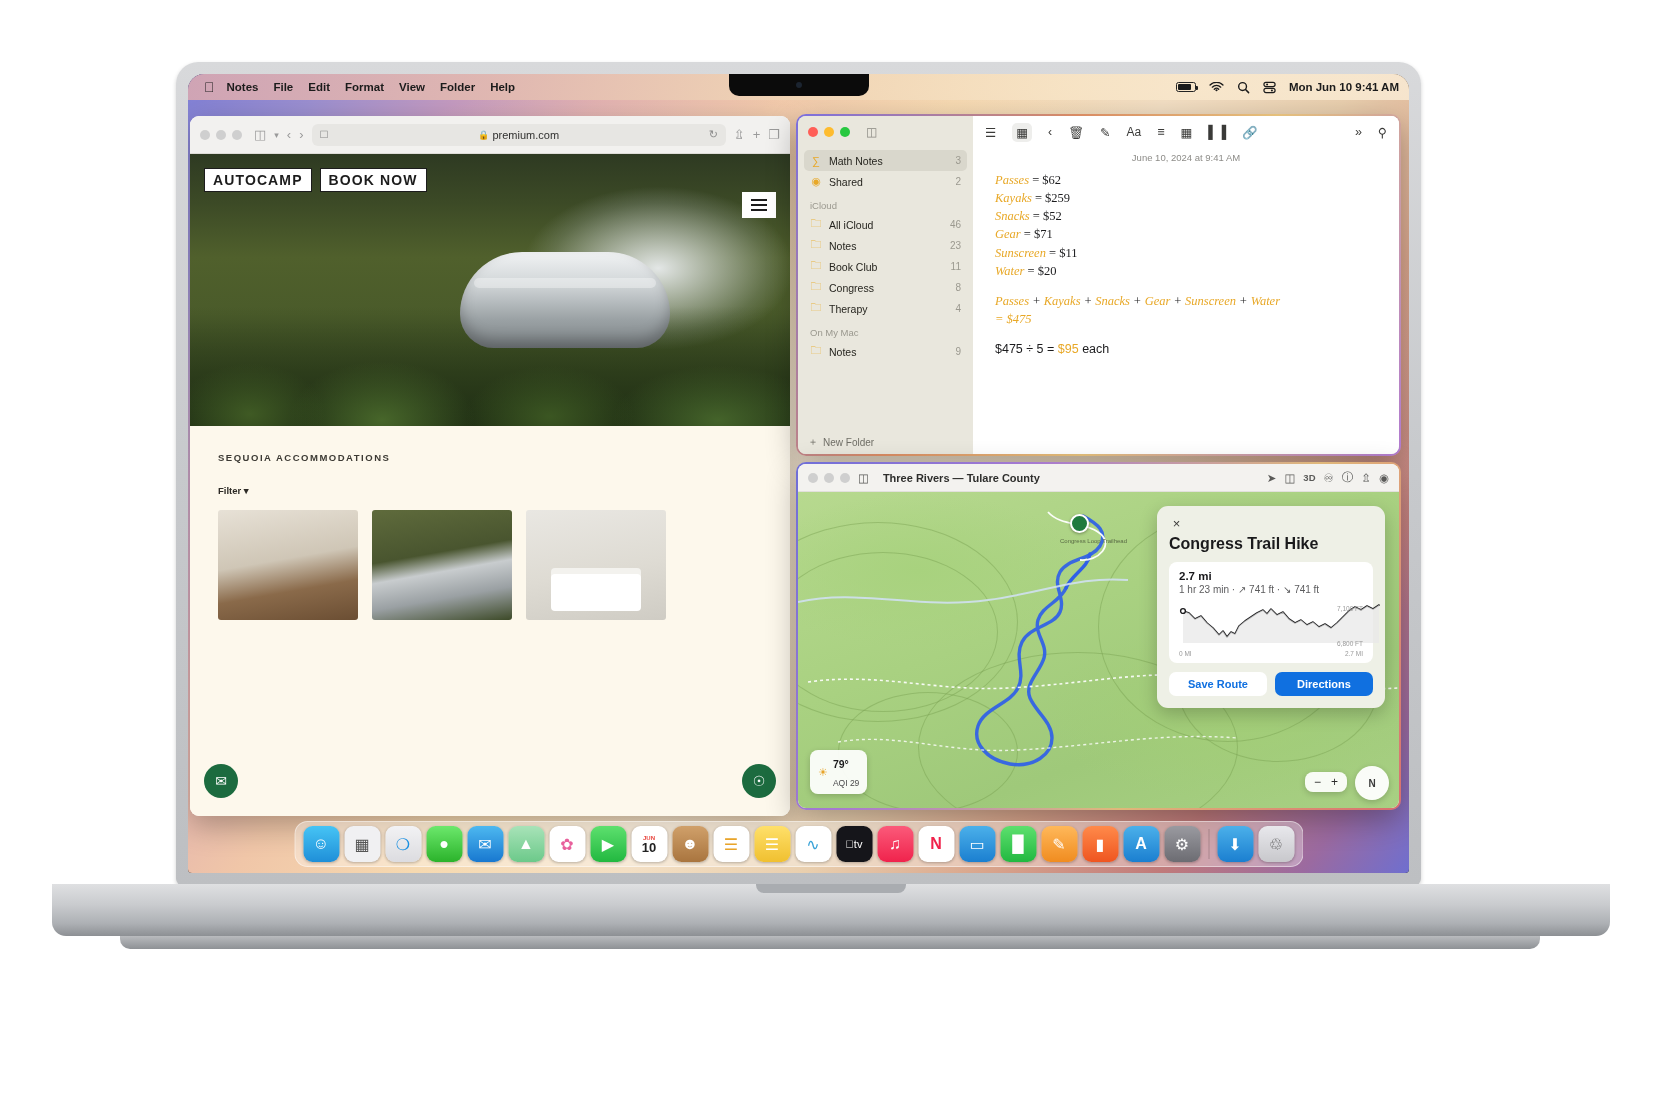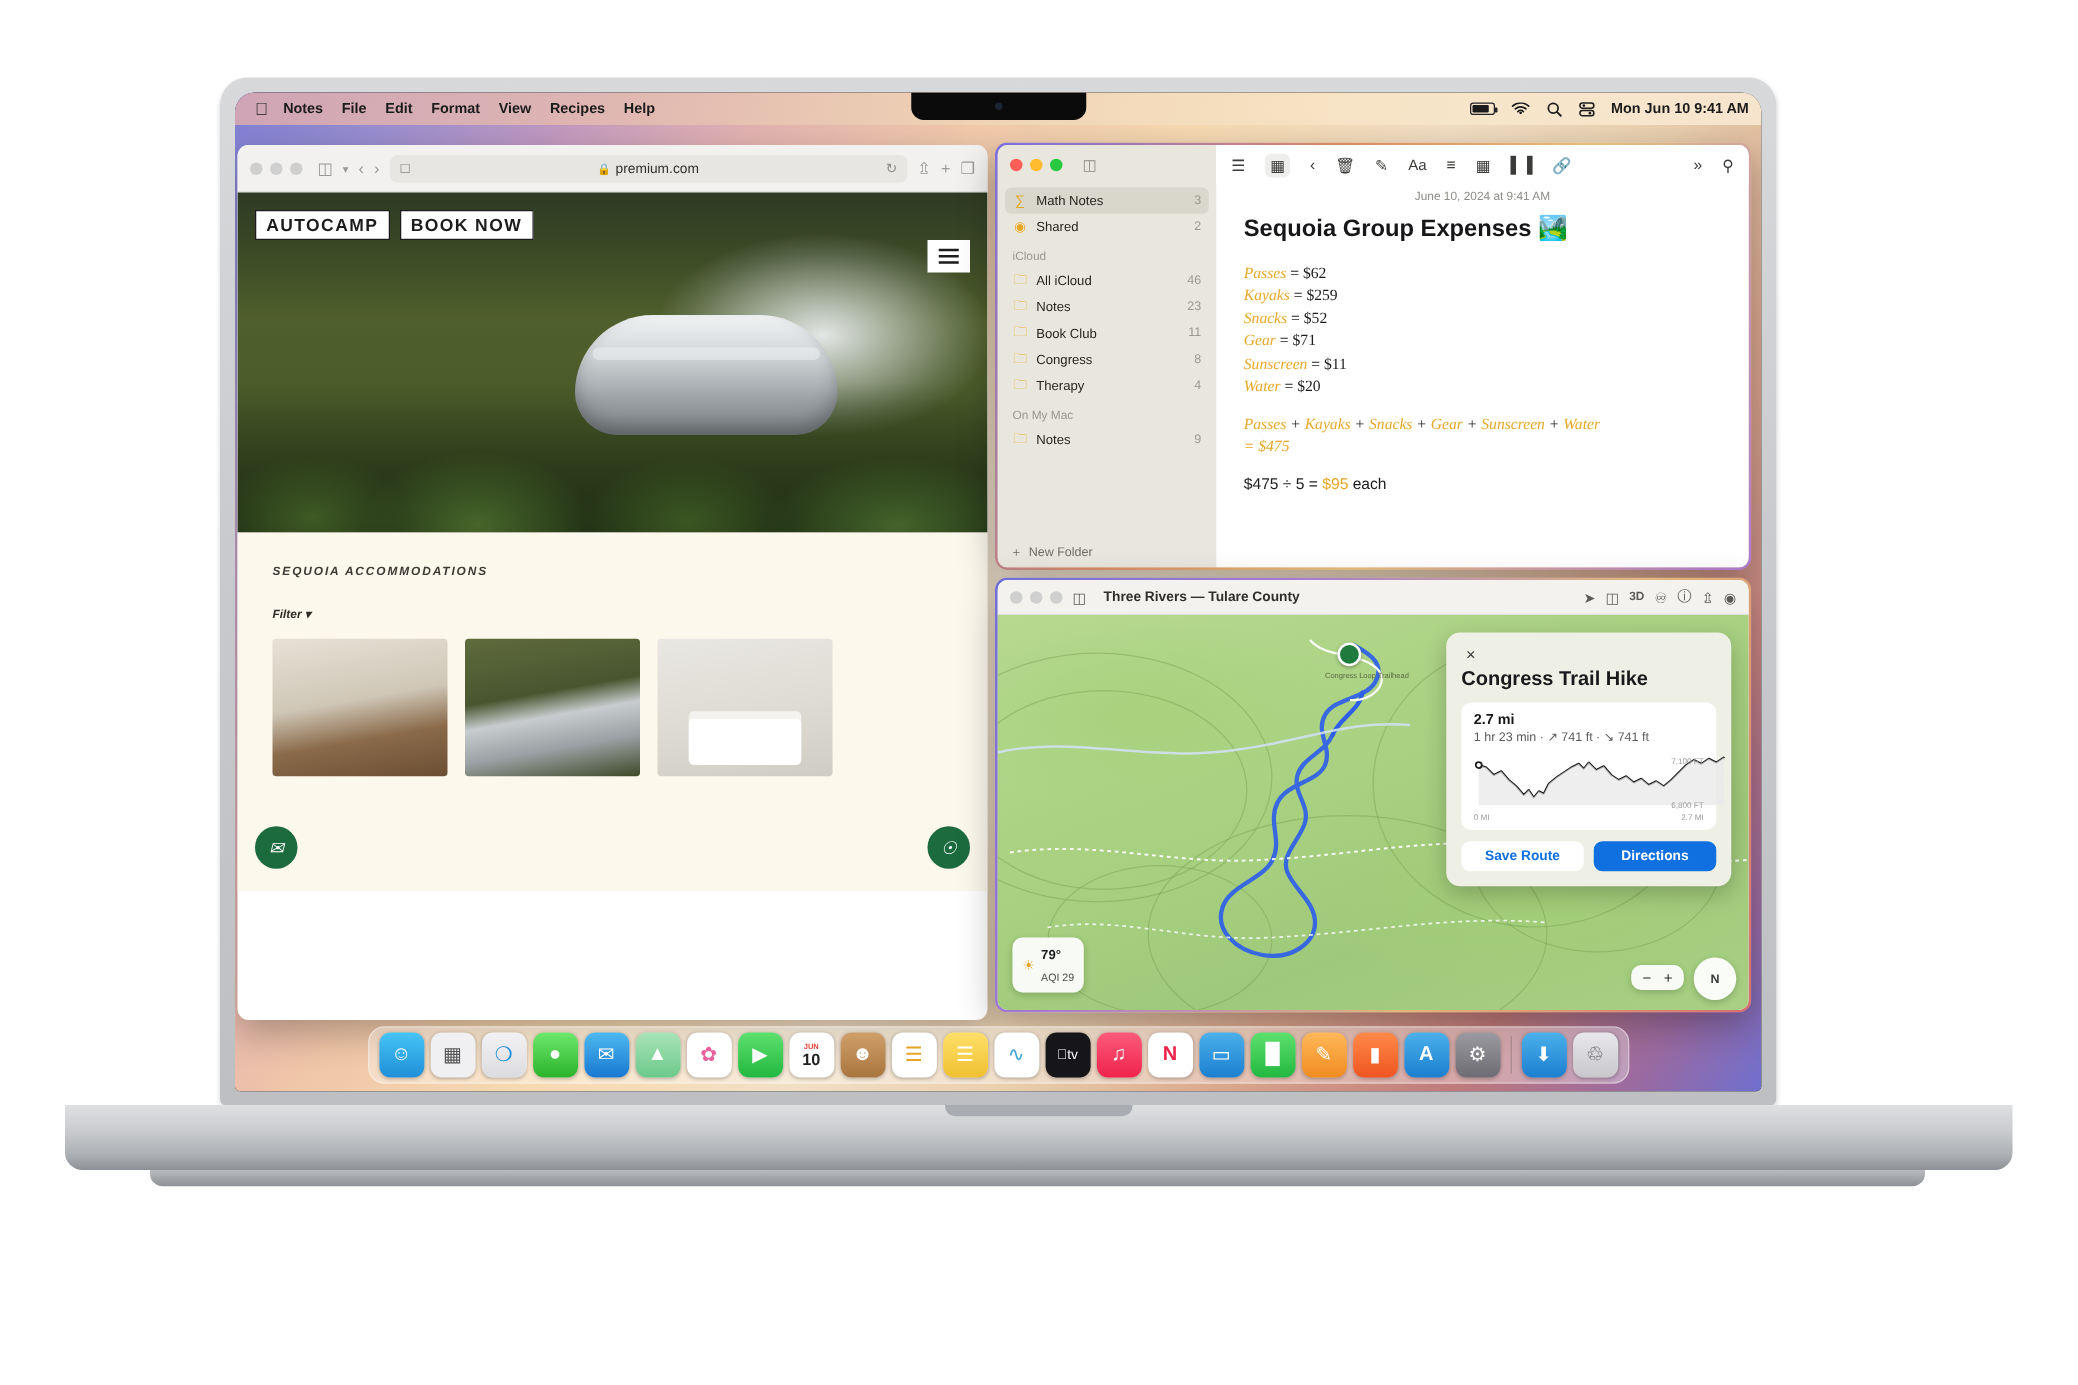--- a/index.html
+++ b/index.html
@@ -108,21 +108,21 @@
     box-shadow:inset 0 -8px 14px rgba(0,0,0,.25);
   }
   .airstream::after{content:"";position:absolute;left:14px;right:14px;top:26px;height:10px;background:rgba(255,255,255,.35);border-radius:6px;}
   .badge-row{position:absolute;left:14px;top:14px;display:flex;gap:8px;z-index:4;}
   .wbadge{background:#fff;border:1.5px solid #1c1c1c;padding:3px 8px;font-size:14px;font-weight:700;letter-spacing:.08em;color:#1c1c1c;}
   .burger{position:absolute;right:14px;top:38px;background:#fff;width:34px;height:26px;display:flex;align-items:center;justify-content:center;z-index:4;}
   .burger span{display:block;width:16px;height:2px;background:#1c1c1c;position:relative;}
   .burger span::before,.burger span::after{content:"";position:absolute;left:0;width:16px;height:2px;background:#1c1c1c;}
   .burger span::before{top:-5px;} .burger span::after{top:5px;}
 
-  .body-sec{background:#fdf8ec;padding:26px 28px 10px;height:287px;position:relative;font-style:italic;}
+  .body-sec{background:#fdf8ec;padding:26px 28px 10px;height:390px;position:relative;}
   .eyebrow{font-size:9.5px;letter-spacing:.16em;font-weight:700;color:#3c3a34;margin-bottom:14px;}
   .headline{font-family:"Liberation Serif",serif;font-size:30px;line-height:1.28;color:#23221e;font-weight:400;}
   .filter{font-size:9.5px;font-weight:700;color:#2d2b26;margin-top:22px;}
   .cards{display:flex;gap:14px;margin-top:14px;}
   .card{width:140px;height:110px;border-radius:3px;overflow:hidden;position:relative;}
   .c1{background:linear-gradient(170deg,#e7e1d6 0%,#cfc6b6 45%,#8a6a4a 70%,#6b4e33 100%);}
   .c2{background:linear-gradient(170deg,#5f6b3c 0%,#49552f 40%,#c8ccce 55%,#9aa0a3 75%,#3d4a28 100%);}
   .c3{background:linear-gradient(170deg,#e9e7e2 0%,#dedbd3 55%,#cfccc4 100%);}
   .c3::after{content:"";position:absolute;left:18%;right:18%;bottom:8%;height:34%;background:#fff;border-radius:4px;box-shadow:0 -6px 0 #f3f2ee;}
   .fab{position:absolute;width:34px;height:34px;border-radius:50%;background:#1c6b3f;display:flex;align-items:center;justify-content:center;color:#fff;font-size:14px;}
@@ -249,21 +249,21 @@
         <div class="cam"></div>
       </div>
 
     <div class="menubar">
       <span class="apple"></span>
       <span class="mi">Notes</span>
       <span class="mi">File</span>
       <span class="mi">Edit</span>
       <span class="mi">Format</span>
       <span class="mi">View</span>
-      <span class="mi">Recipes</span>
+      <span class="mi">Folder</span>
       <span class="mi">Help</span>
       <span class="spacer"></span>
       <span class="status">
         <span class="battery"></span>
         <svg width="15" height="11" viewBox="0 0 16 12">
             <path d="M8 10.2a1.2 1.2 0 100-2.4 1.2 1.2 0 000 2.4z" fill="#1b1b1b"></path>
             <path d="M3.4 5.6a6.6 6.6 0 019.2 0" stroke="#1b1b1b" stroke-width="1.5" fill="none" stroke-linecap="round"></path>
             <path d="M1 3.2a10 10 0 0114 0" stroke="#1b1b1b" stroke-width="1.5" fill="none" stroke-linecap="round"></path>
             <path d="M5.6 7.9a3.4 3.4 0 014.8 0" stroke="#1b1b1b" stroke-width="1.5" fill="none" stroke-linecap="round"></path>
           </svg>
@@ -402,21 +402,20 @@
           <span class="ti">▦</span>
           <span class="ti">▌▐</span>
           <span class="ti">🔗</span>
           <span class="sp"></span>
           <span class="ti">»</span>
           <span class="ti">⚲</span>
         </div>
 
         <div class="n-body">
           <div class="n-date">June 10, 2024 at 9:41 AM</div>
-          <div class="n-title">Sequoia Group Expenses 🏞️</div>
 
           <div class="n-line">
             <span class="tok">Passes</span>
             <span class="mono" style="font-style:normal">= $62</span>
           </div>
           <div class="n-line">
             <span class="tok">Kayaks</span>
             <span class="mono" style="font-style:normal">= $259</span>
           </div>
           <div class="n-line">

